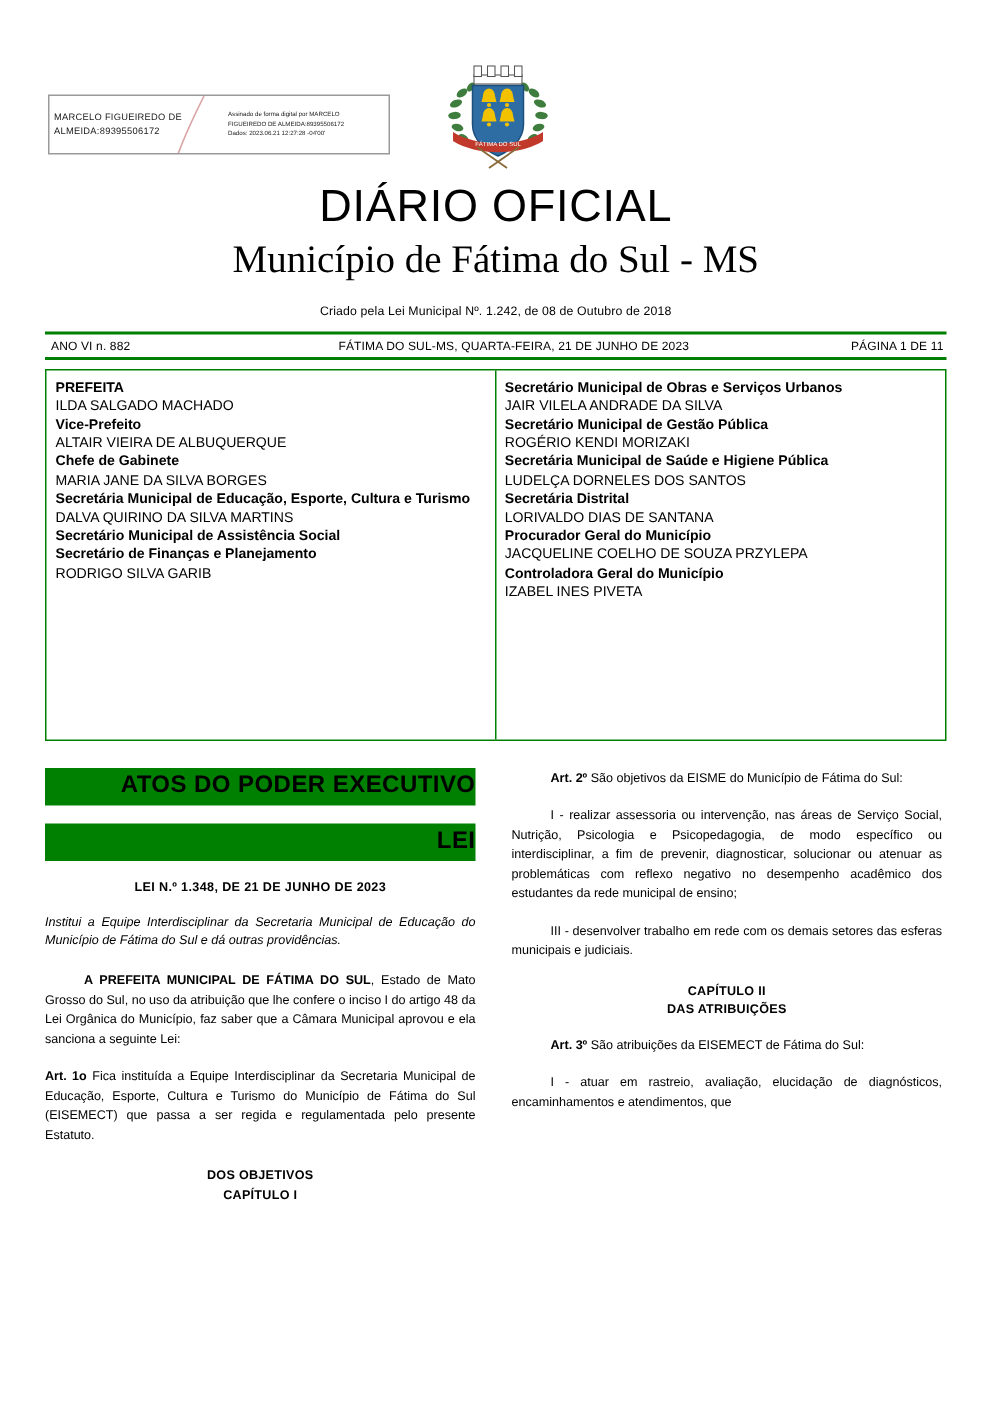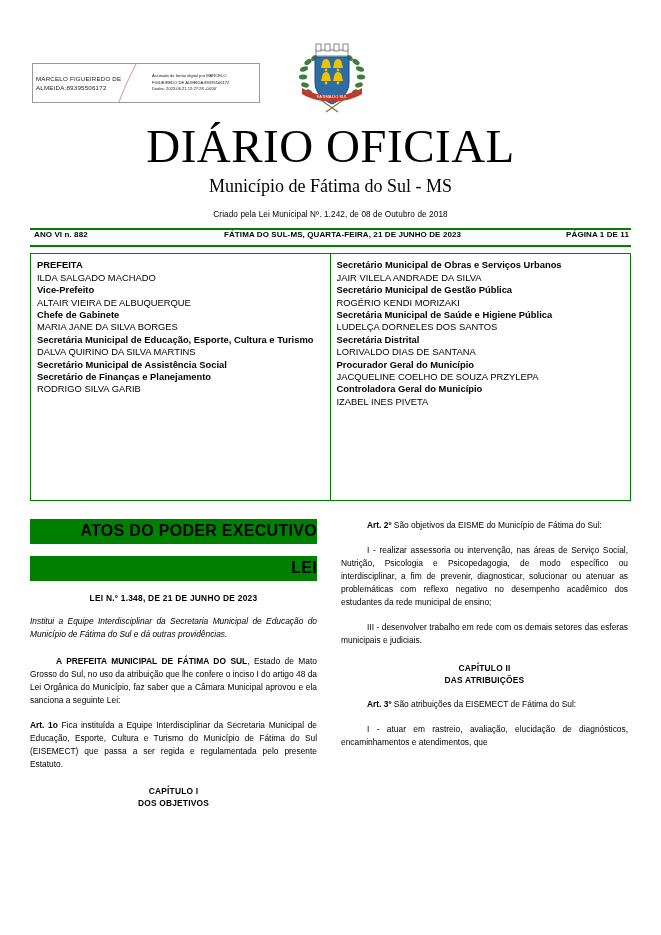--- a/index.html
+++ b/index.html
@@ -49,48 +49,49 @@
     width: 26px; height: 42px;
     pointer-events: none;
   }
 
   
   .crest { position: absolute; left: 296px; top: 36px; width: 72px; height: 84px; }
 
   
   .masthead { padding-top: 122px; text-align: center; }
   .doc-title {
-    font-family: Liberation Serif, serif;
-    font-size: 47px;
+    font-family: Liberation Sans, sans-serif;
+    font-size: 30px;
     line-height: 1.04;
     letter-spacing: .5px;
     font-weight: 400;
   }
   .doc-sub {
     font-family: "Liberation Serif", serif;
-    font-size: 18px;
+    font-size: 26px;
     line-height: 1.25;
     margin-top: 4px;
     font-weight: 400;
   }
   .doc-created {
     font-size: 8.2px;
     margin-top: 13px;
     letter-spacing: .1px;
   }
 
   
   .infobar {
     margin-top: 9px;
     border-top: 2.5px solid #008000;
     border-bottom: 2.5px solid #008000;
     height: 19px;
     display: flex;
+    align-items: center;
     font-size: 8px;
-    font-weight: bold;
+    font-weight: normal;
     letter-spacing: .1px;
   }
   .infobar .ib-left { width: 26%; text-align: left; padding-left: 4px; }
   .infobar .ib-mid { flex: 1; text-align: center; }
   .infobar .ib-right { width: 22%; text-align: right; padding-right: 2px; }
 
   
   .officials {
     margin-top: 6px;
     border: 1.6px solid #008000;
@@ -280,22 +281,22 @@
       <div class="green-bar second">LEI</div>
 
       <div class="law-title">LEI N.º 1.348, DE 21 DE JUNHO DE 2023</div>
       <div class="law-summary">Institui a Equipe Interdisciplinar da Secretaria Municipal de Educação do Município de Fátima do Sul e dá outras providências.</div>
 
       <p class="para"><b>A PREFEITA MUNICIPAL DE FÁTIMA DO SUL</b><span>, Estado de Mato Grosso do Sul, no uso da atribuição que lhe confere o inciso I do artigo 48 da Lei Orgânica do Município, faz saber que a Câmara Municipal aprovou e ela sanciona a seguinte Lei:</span></p>
 
       <p class="para noindent"><b>Art. 1o</b><span> Fica instituída a Equipe Interdisciplinar da Secretaria Municipal de Educação, Esporte, Cultura e Turismo do Município de Fátima do Sul (EISEMECT) que passa a ser regida e regulamentada pelo presente Estatuto.</span></p>
 
       <div class="chapter">
+        <div>DOS OBJETIVOS</div>
         <div>CAPÍTULO I</div>
-        <div>DOS OBJETIVOS</div>
       </div>
     </div>
 
     <div class="col">
       <p class="para"><b>Art. 2º</b><span> São objetivos da EISME do Município de Fátima do Sul:</span></p>
 
       <p class="para">I - realizar assessoria ou intervenção, nas áreas de Serviço Social, Nutrição, Psicologia e Psicopedagogia, de modo específico ou interdisciplinar, a fim de prevenir, diagnosticar, solucionar ou atenuar as problemáticas com reflexo negativo no desempenho acadêmico dos estudantes da rede municipal de ensino;</p>
       <p class="para">III - desenvolver trabalho em rede com os demais setores das esferas municipais e judiciais.</p>
 
       <div class="chapter">

